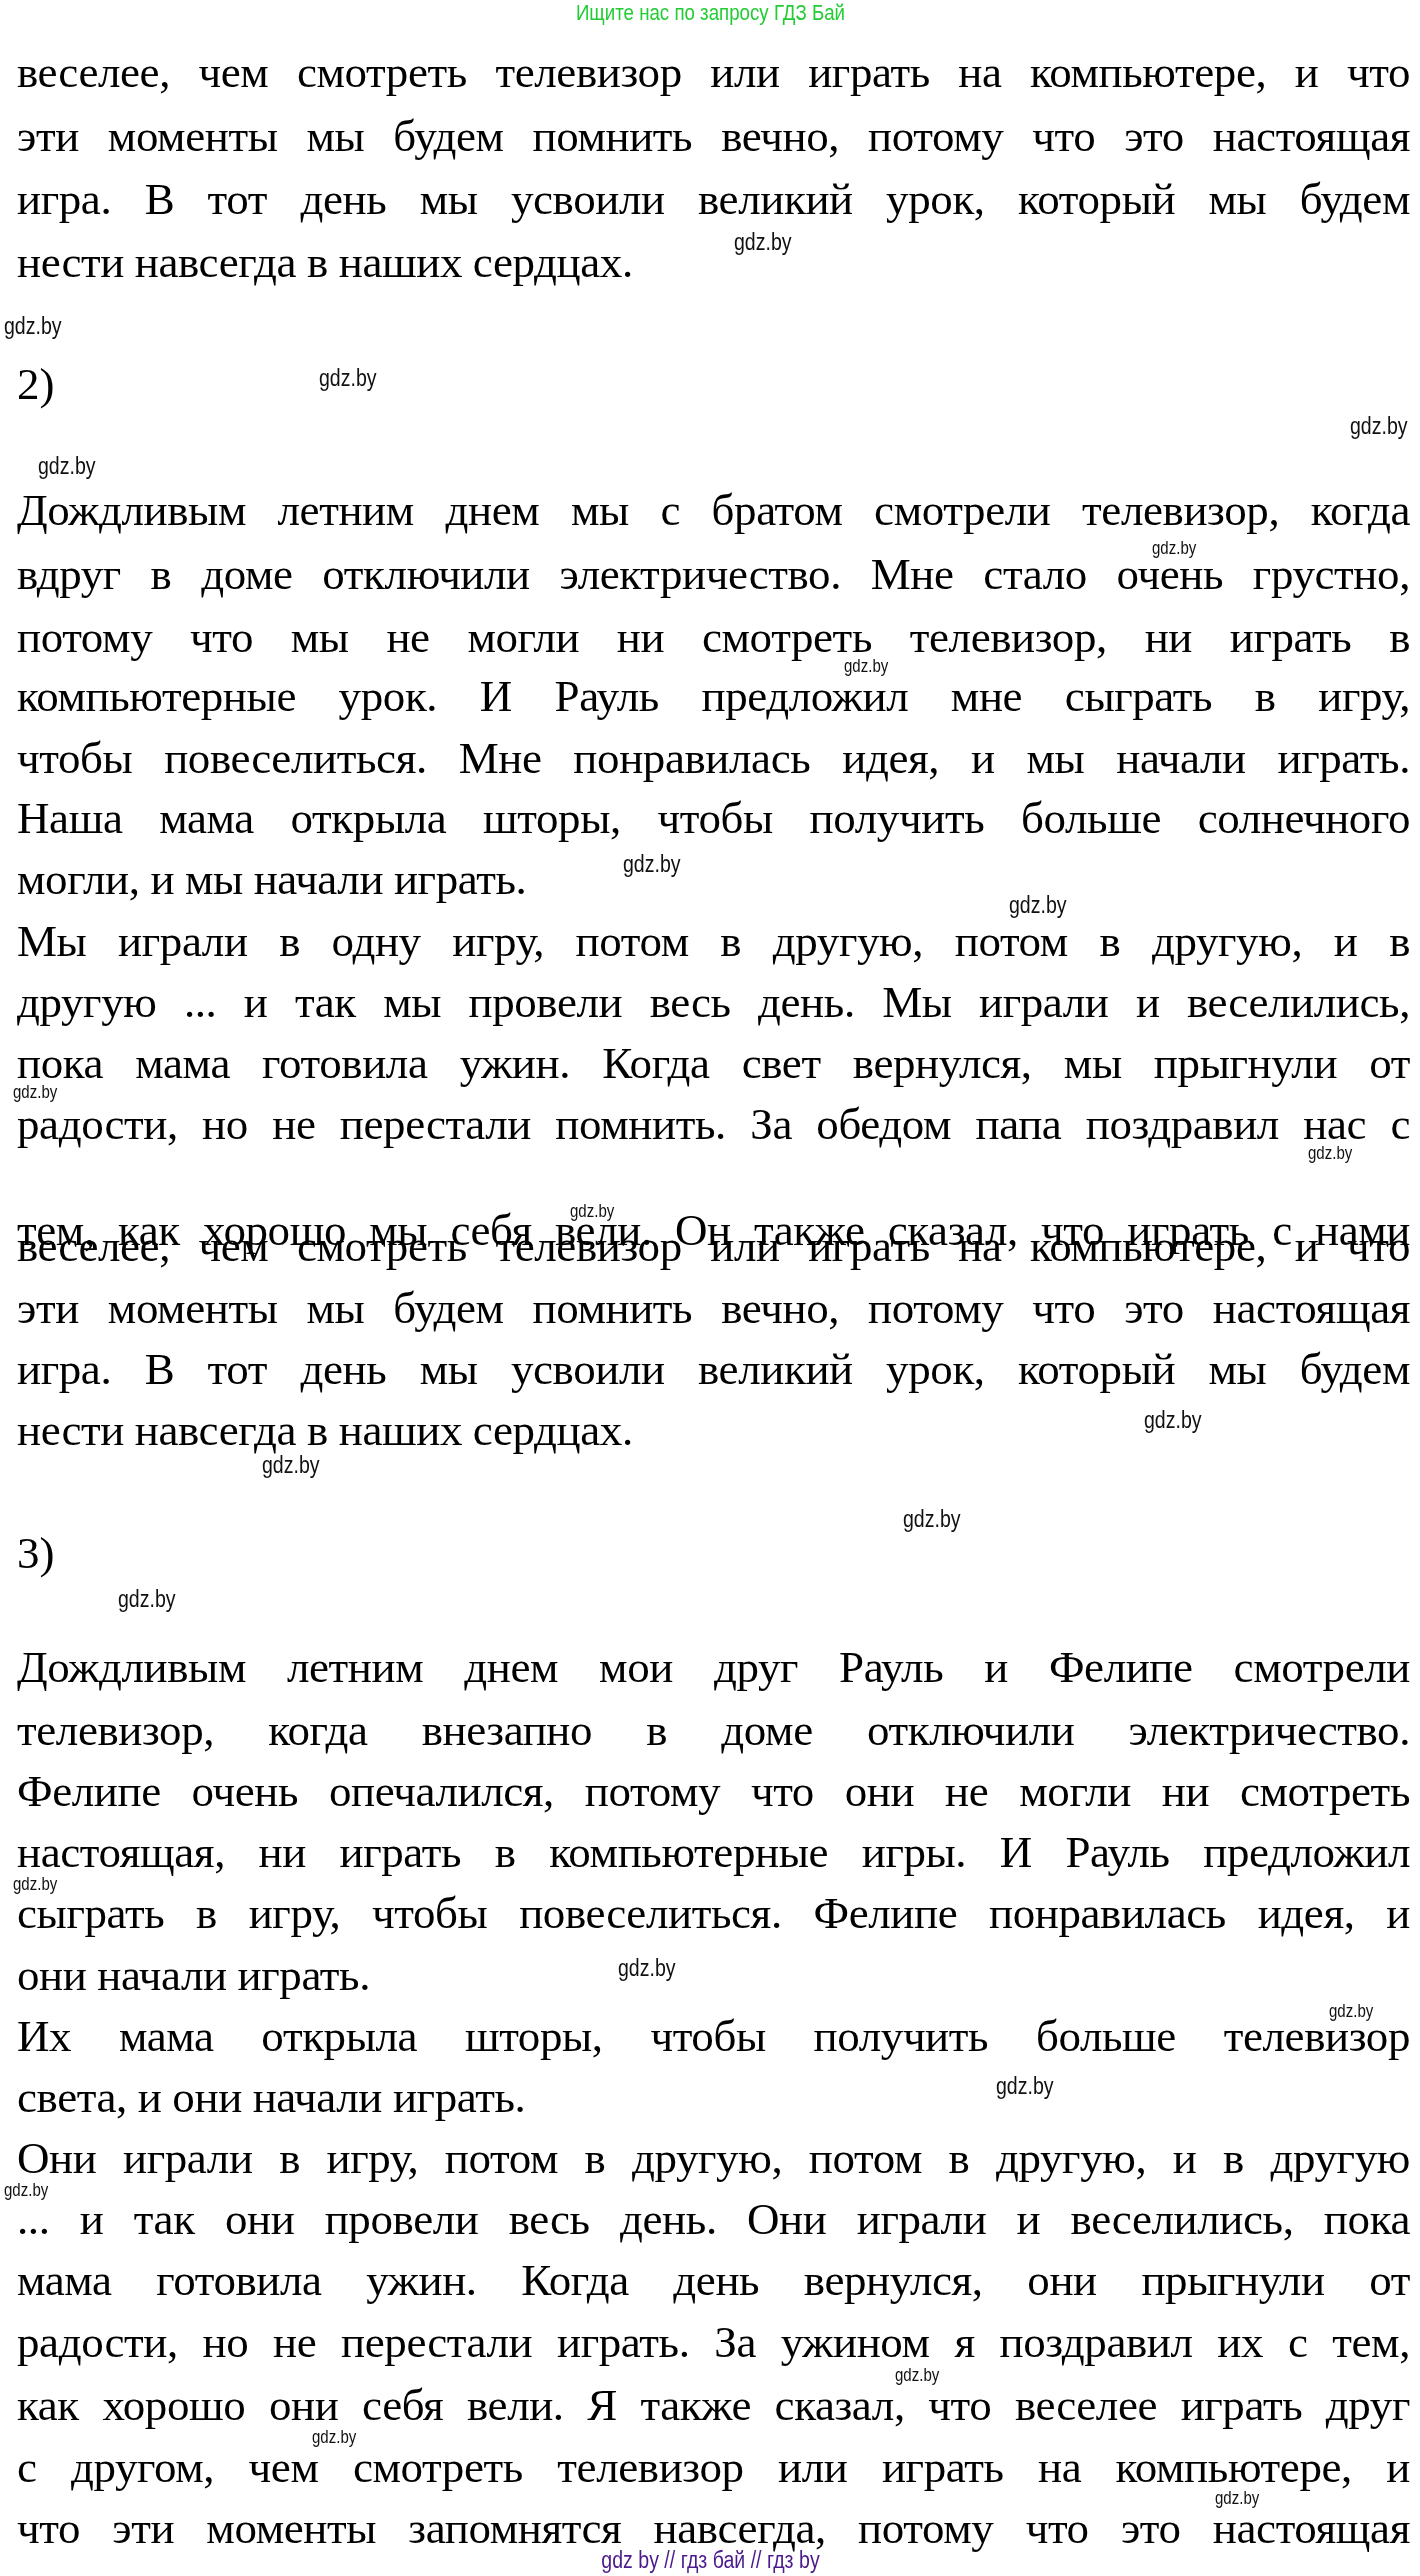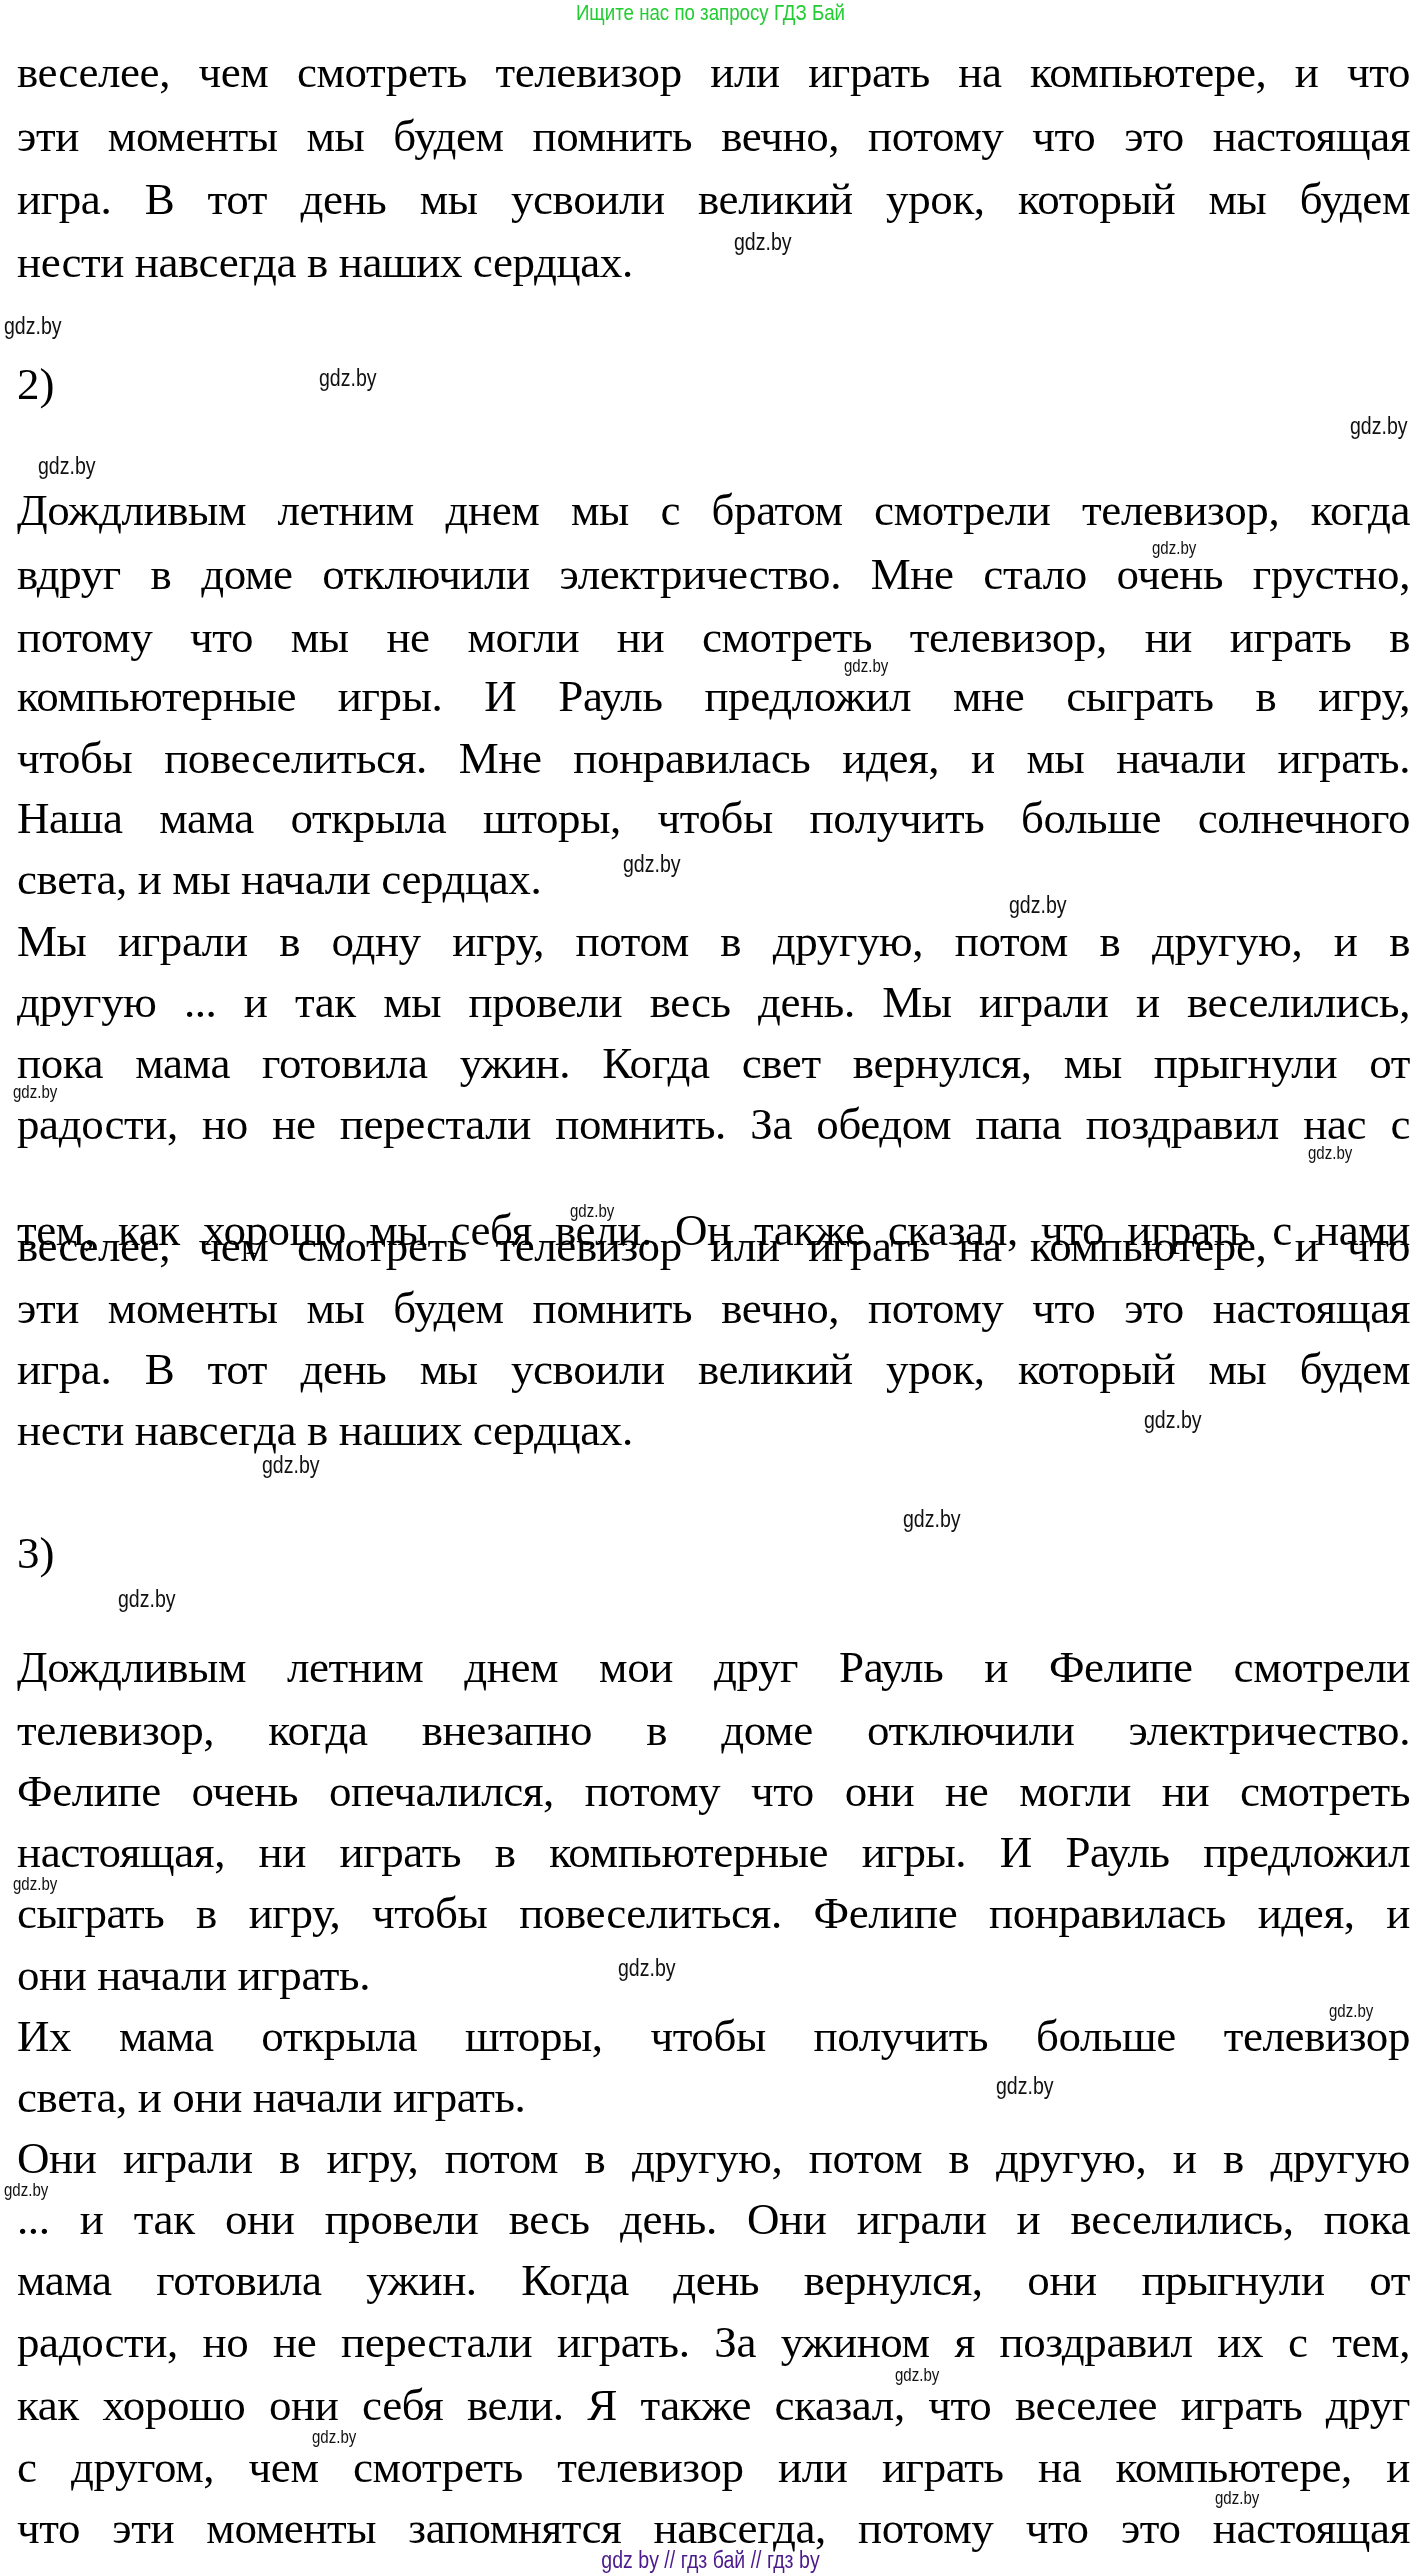--- a/index.html
+++ b/index.html
@@ -77,24 +77,24 @@
 <div class="marker" style="top:359px">2)</div>
 <div class="wm" style="top:366px; left:319px">gdz.by</div>
 <div class="wm" style="top:414px; left:1350px">gdz.by</div>
 <div class="wm" style="top:454px; left:38px">gdz.by</div>
 
 <div class="line" style="top:485px">Дождливым летним днем мы с братом смотрели телевизор, когда</div>
 <div class="wm small" style="top:536px; left:1152px">gdz.by</div>
 <div class="line" style="top:549px">вдруг в доме отключили электричество. Мне стало очень грустно,</div>
 <div class="line" style="top:612px">потому что мы не могли ни смотреть телевизор, ни играть в</div>
 <div class="wm small" style="top:654px; left:844px">gdz.by</div>
-<div class="line" style="top:671px">компьютерные игры. И Рауль предложил мне сыграть в игру,</div>
+<div class="line" style="top:671px">компьютерные урок. И Рауль предложил мне сыграть в игру,</div>
 <div class="line" style="top:733px">чтобы повеселиться. Мне понравилась идея, и мы начали играть.</div>
 <div class="line" style="top:793px">Наша мама открыла шторы, чтобы получить больше солнечного</div>
-<div class="line last" style="top:854px">света, и мы начали сердцах.</div>
+<div class="line last" style="top:854px">могли, и мы начали играть.</div>
 <div class="wm" style="top:852px; left:623px">gdz.by</div>
 <div class="wm" style="top:893px; left:1009px">gdz.by</div>
 
 <div class="line" style="top:916px">Мы играли в одну игру, потом в другую, потом в другую, и в</div>
 <div class="line" style="top:977px">другую ... и так мы провели весь день. Мы играли и веселились,</div>
 <div class="line" style="top:1038px">пока мама готовила ужин. Когда свет вернулся, мы прыгнули от</div>
 <div class="wm small" style="top:1080px; left:12.7px">gdz.by</div>
 <div class="line" style="top:1099px">радости, но не перестали помнить. За обедом папа поздравил нас с</div>
 <div class="wm small" style="top:1141px; left:1308px">gdz.by</div>
 <div class="line" style="top:1205px">тем, как хорошо мы себя вели. Он также сказал, что играть с нами</div>

